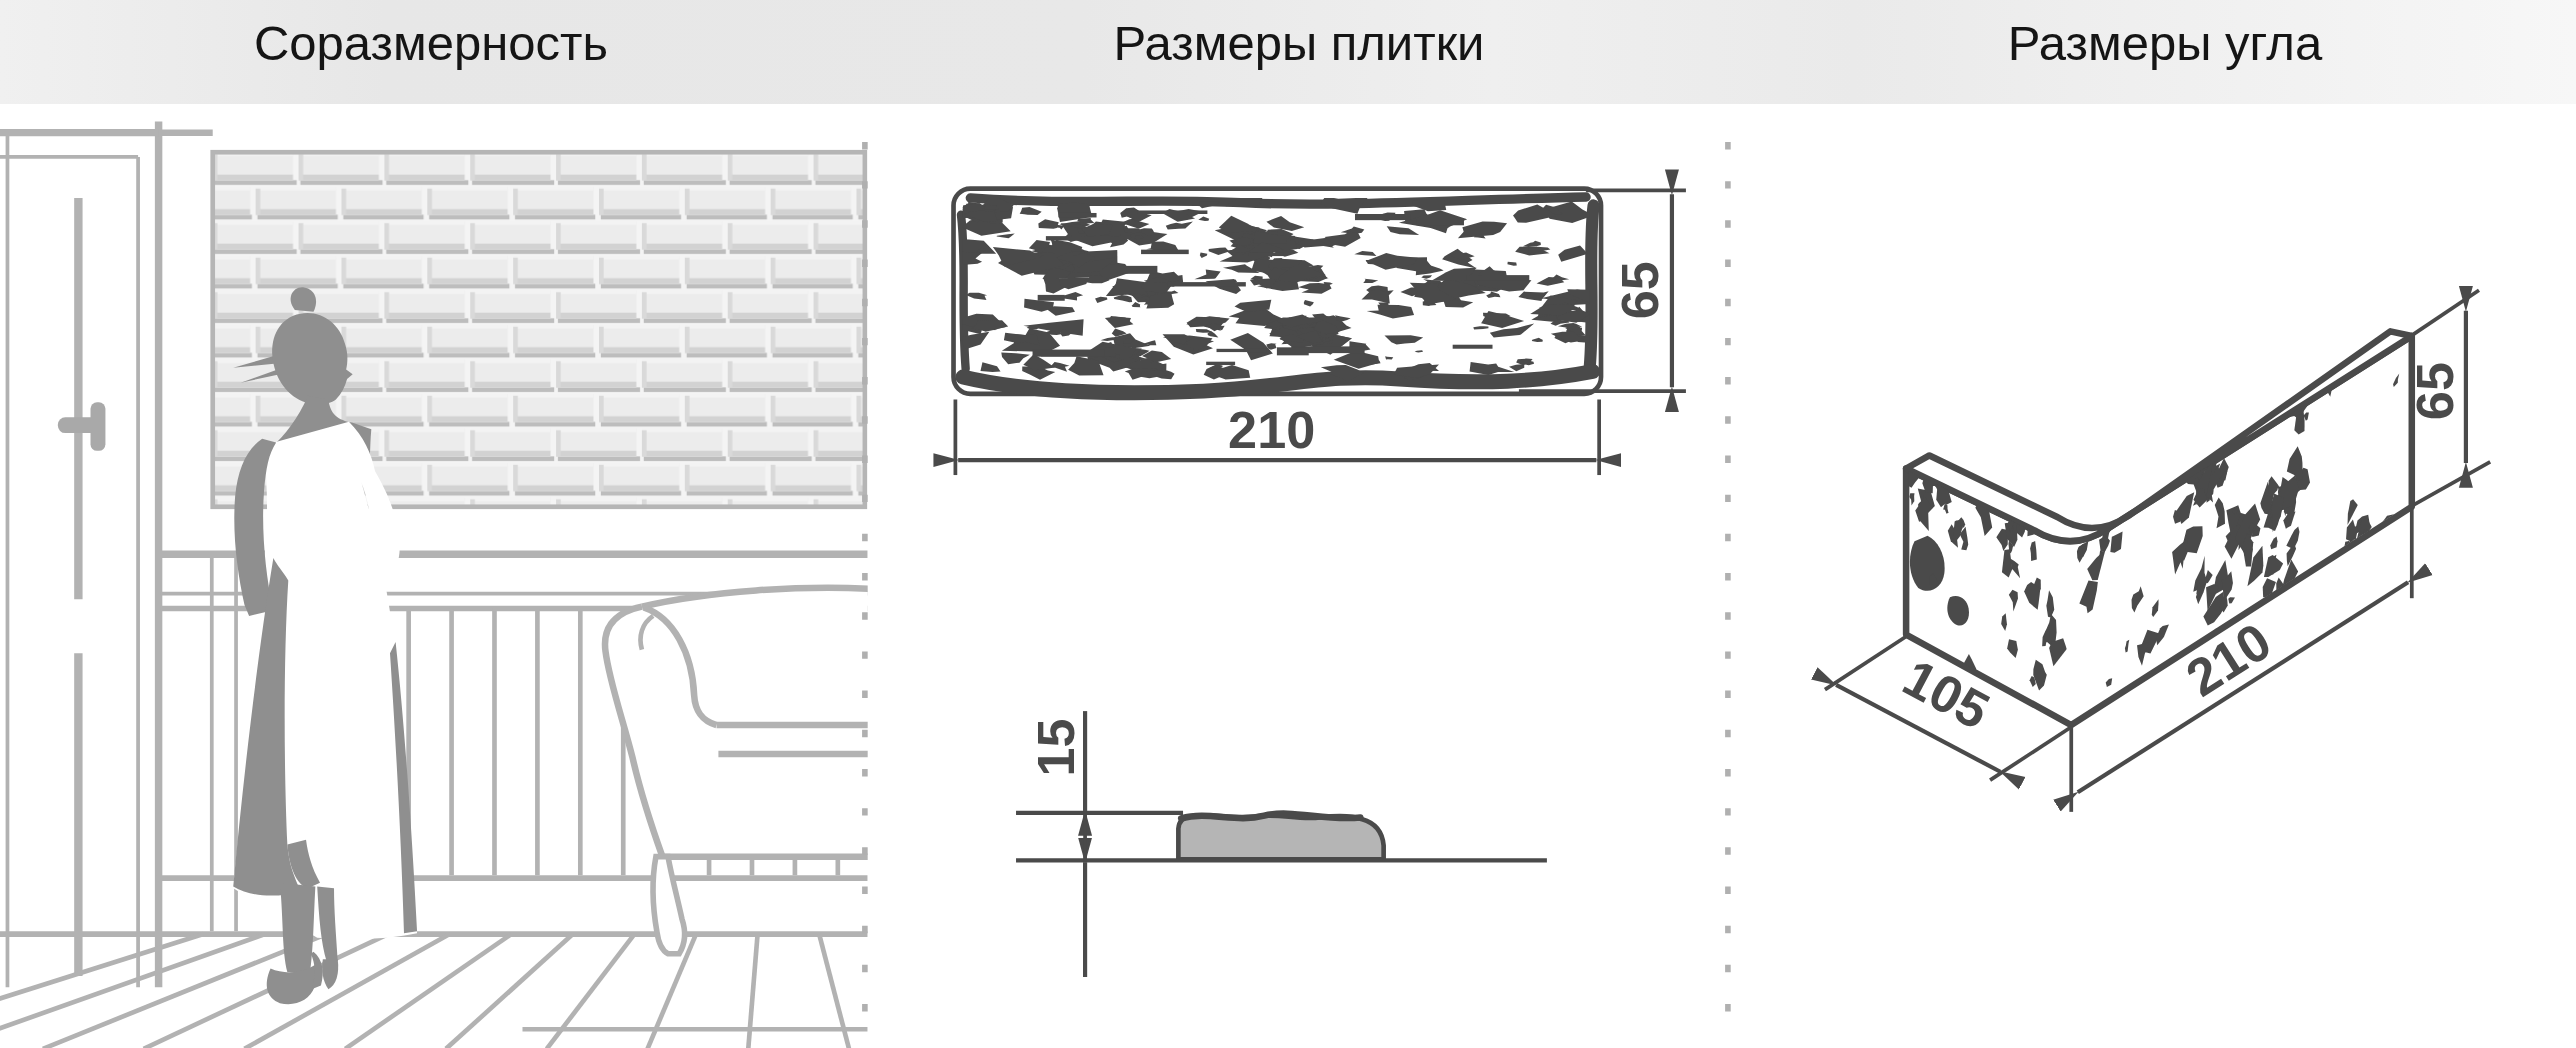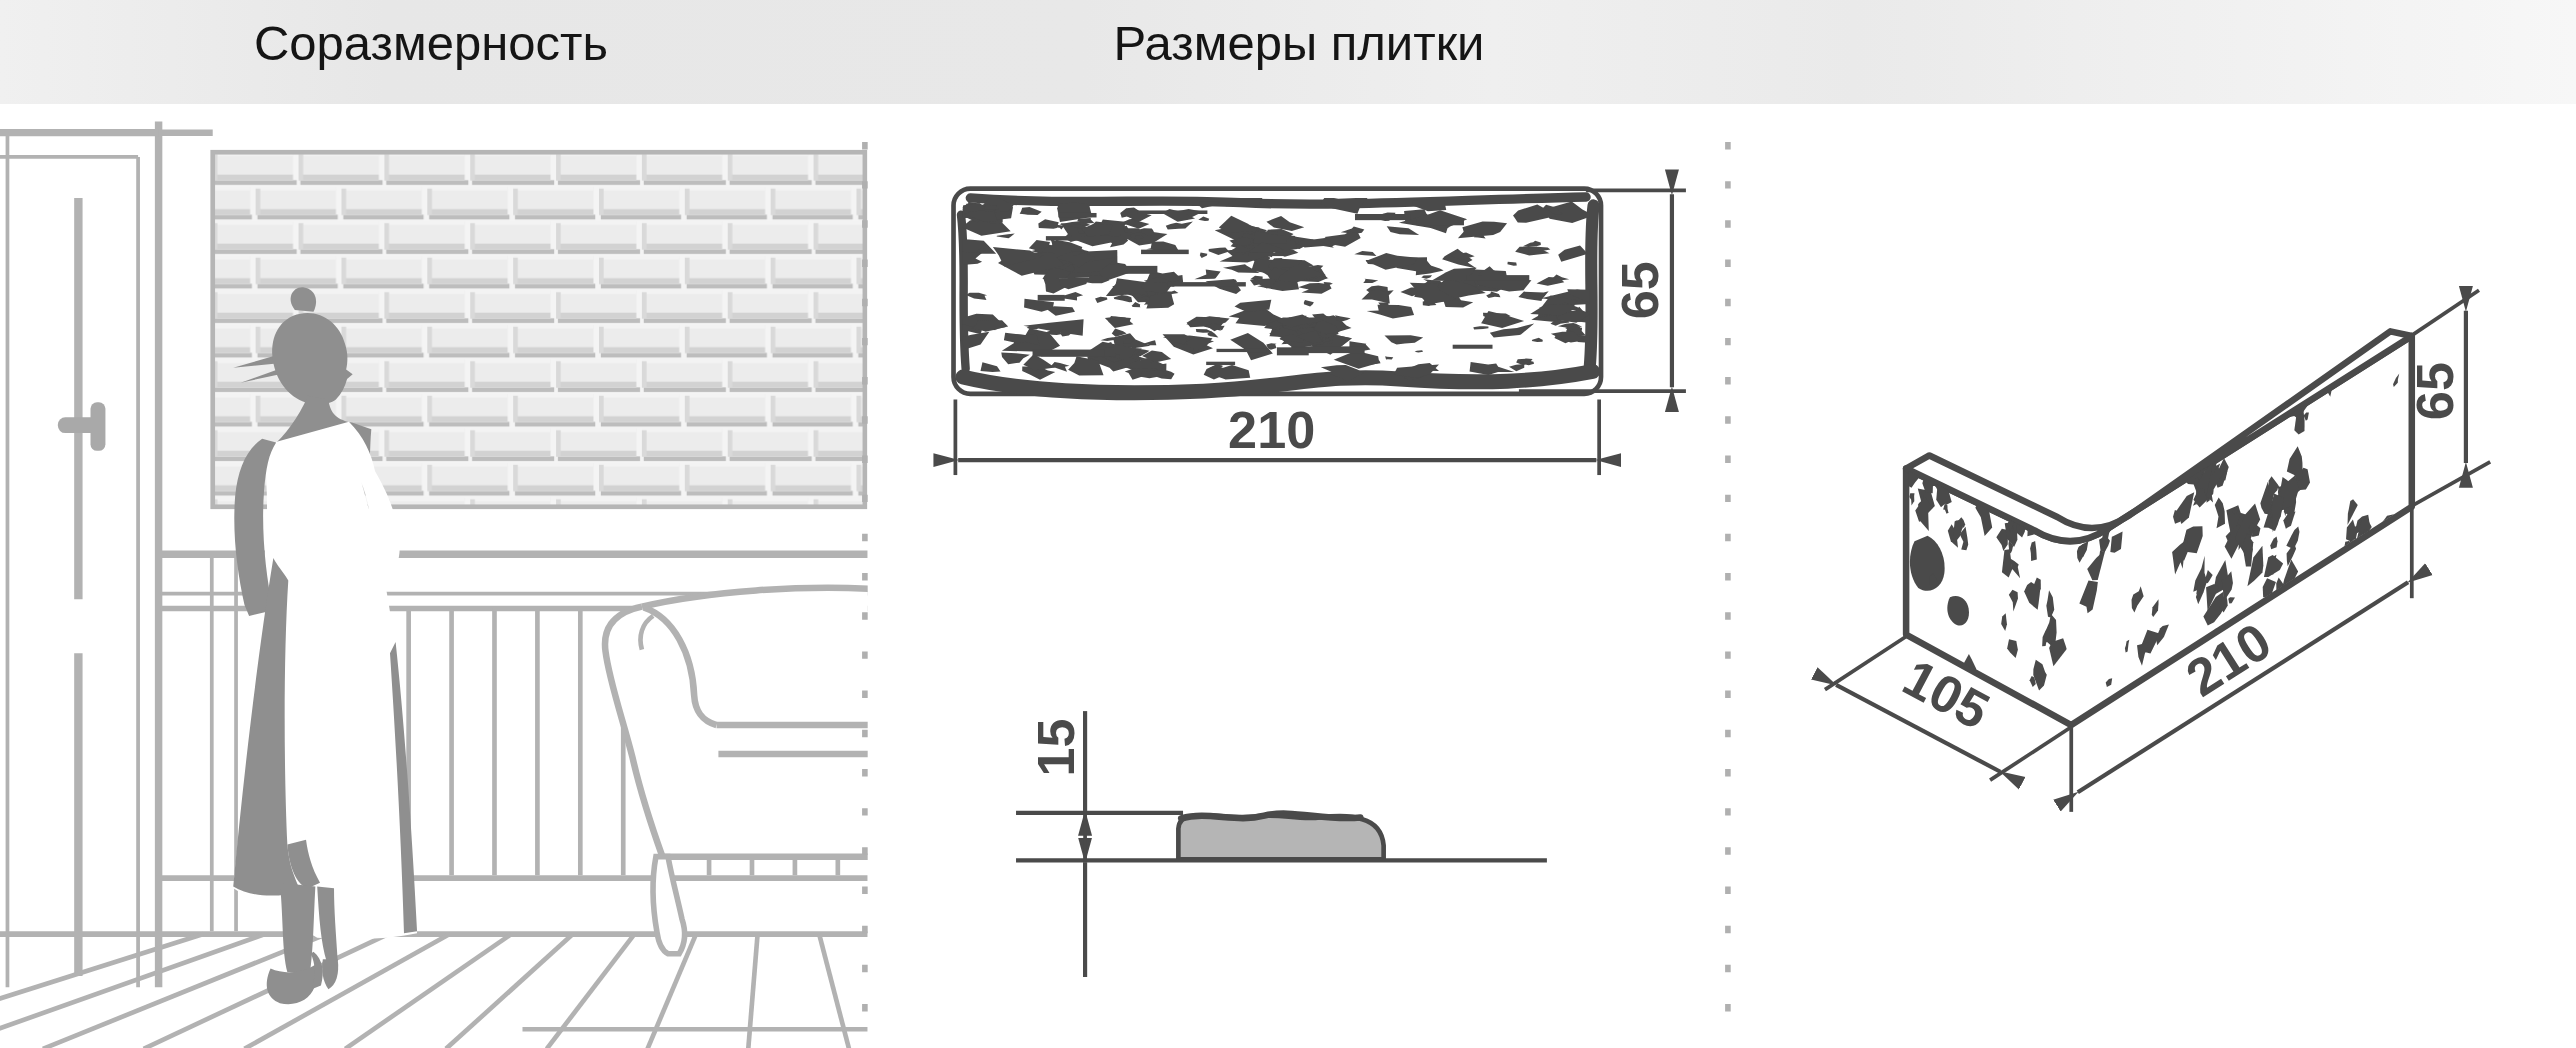--- a/index.html
+++ b/index.html
@@ -838,15 +838,16 @@
       <line class="ext" x1="2587" y1="358" x2="2657" y2="311"></line>
       <line class="ext" x1="2587" y1="541" x2="2669" y2="495"></line>
       <line class="dim" x1="2643" y1="333" x2="2643" y2="496" marker-start="url(#arw)" marker-end="url(#arw)"></line>
       <text class="dimtxt" transform="translate(2610,419) rotate(-90)" text-anchor="middle" dy="0.35em">65</text>
     </g>
   </svg>
 
   <div class="header-band">
     <div class="section-title" style="left:431px">Соразмерность</div>
     <div class="section-title" style="left:1299px">Размеры плитки</div>
+    <div class="section-title" style="left:2165px">Размеры угла</div>
   </div>
 </div>
 
 
 </body></html>

